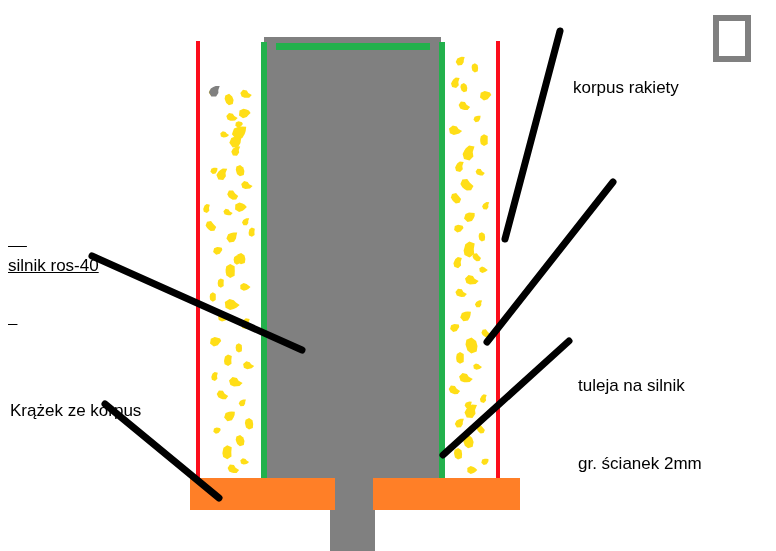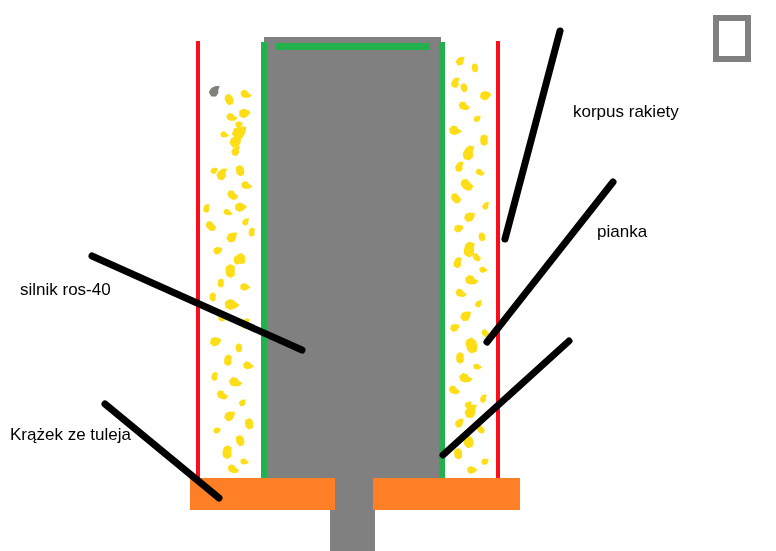--- a/index.html
+++ b/index.html
@@ -29,26 +29,26 @@
   
   .label {
     position: absolute;
     color: #000000;
     font-family: "Liberation Sans", sans-serif;
     font-size: 17px;
     line-height: 26px;
     white-space: pre;
     letter-spacing: 0px;
   }
-  .label-silnik   { left: 20px;   top: 201px; }
+  .label-silnik   { left: 8px;   top: 201px; text-decoration: underline; }
   .label-krazek   { left: 10px;  top: 346px; }
   .label-korpus   { left: 573px; top: 23px;  }
   .label-pianka   { left: 597px; top: 143px; }
   .label-tuleja   { left: 578px; top: 321px; }
-  .label .line { display: block; margin-top: 24px; }
+  .label .line { display: block; }
 </style>
 </head>
 <body>
 
 <div id="canvas">
 
   <svg id="drawing" viewBox="0 0 776 551">
 
     <g id="layer-motor">
         <rect x="264" y="37" width="177" height="441" fill="#808080"></rect>
@@ -167,25 +167,28 @@
         <line x1="613" y1="182" x2="487" y2="342" stroke="#000000" stroke-width="7" stroke-linecap="round"></line>
         <line x1="569" y1="341" x2="443" y2="455" stroke="#000000" stroke-width="7" stroke-linecap="round"></line>
       </g>
   </svg>
 
   <div class="label label-silnik">
     <span class="line">silnik ros-40</span>
   </div>
 
   <div class="label label-krazek">
-    <span class="line">Krążek ze tuleja</span>
+    <span class="line">Krążek ze korpus</span>
   </div>
 
   <div class="label label-korpus">
     <span class="line">korpus rakiety</span>
   </div>
 
   <div class="label label-pianka">
-    <span class="line">pianka</span>
   </div>
 
+  <div class="label label-tuleja">
+    <span class="line">tuleja na silnik</span>
+    <span class="line">gr. ścianek 2mm</span>
+  </div>
 
 </div>
 
 </body></html>

